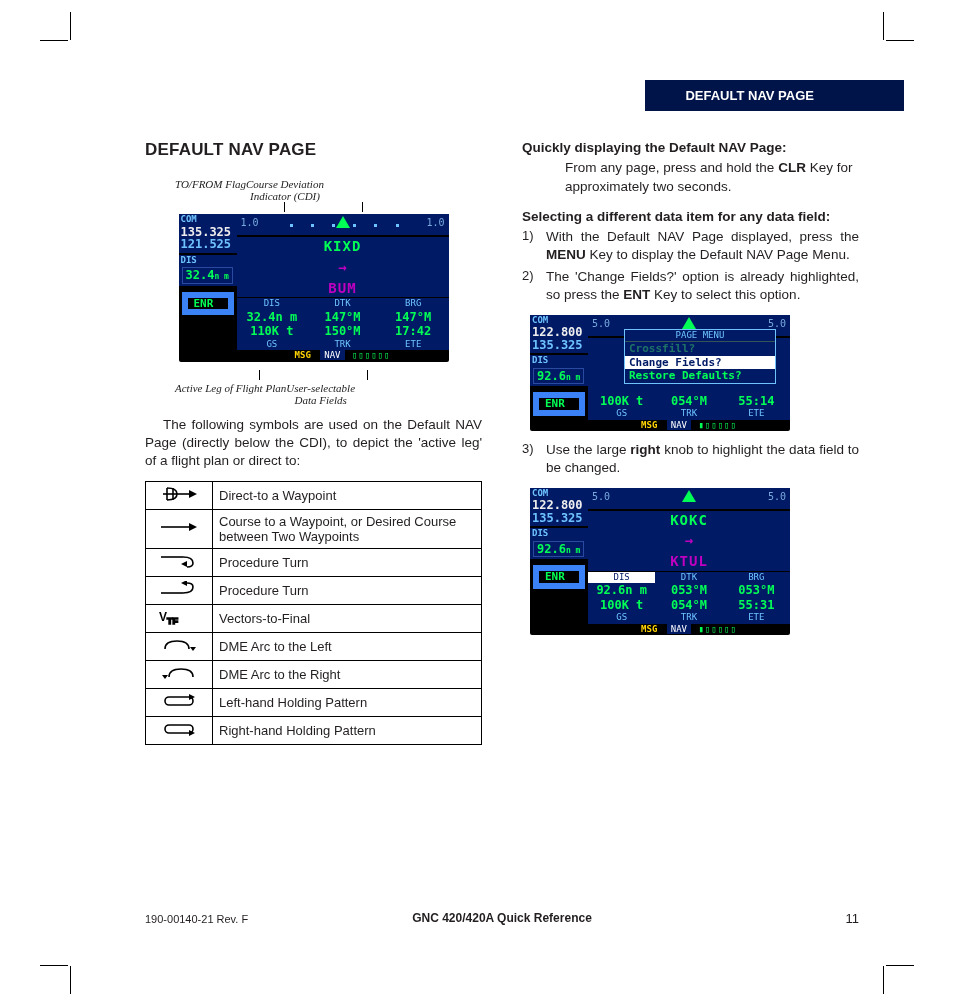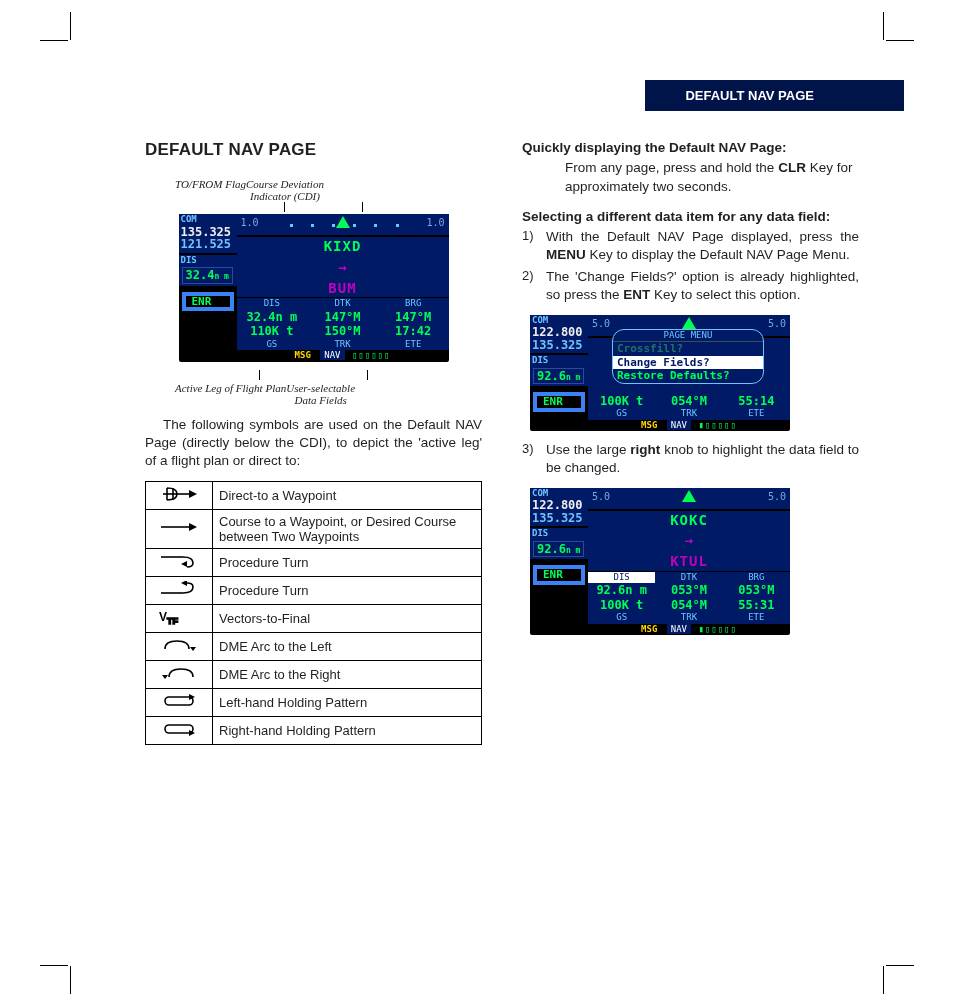--- a/index.html
+++ b/index.html
@@ -65,21 +65,21 @@
   .dev-left {
     width: 58px;
     display: flex;
     flex-direction: column;
   }
   .dev-left .pill-head { background:#001a66; color:#6ec3ff; font-weight:bold; font-size:9px; padding:1px 2px; }
   .dev-left .val1 { color:#eee; background:#001a66; padding:0 2px; font-size:12px; font-weight:bold;}
   .dev-left .val2 { color:#6ec3ff; background:#001a66; padding:0 2px 2px 2px; font-size:12px; font-weight:bold;}
   .dev-left .disbox { background:#001a66; margin-top:2px; }
   .dev-left .dis-val { color:#00ff55; font-weight:bold; padding:1px 3px; font-size:12px; display:inline-block; border:1px solid #2a4aa0; margin:1px 3px 2px 3px;}
-  .dev-left .enr { color:#00ff55; border:4px solid #3b82f6; margin:6px 3px 0 3px; padding:0 6px; font-size:11px; font-weight:bold; display:inline-block;}
+  .dev-left .enr { color:#00ff55; border:6px solid #3b82f6; margin:6px 3px 0 3px; padding:0 6px; font-size:11px; font-weight:bold; display:inline-block;}
   .dev-right { flex:1; display:flex; flex-direction:column; }
   .cdi-bar { height:21px; background:#001a66; margin:0 0 2px 0; position:relative; }
   .cdi-bar .tick { position:absolute; top:10px; width:3px; height:3px; background:#6ec3ff; }
   .cdi-bar .label { position:absolute; top:4px; color:#7ad; font-size:10px; }
   .cdi-bar .arrow-up { position:absolute; left:50%; top:2px; transform:translateX(-50%); width:0; height:0; border-left:7px solid transparent; border-right:7px solid transparent; border-bottom:12px solid #00ff55; }
   .leg-row { background:#001a66; padding:2px 4px; display:flex; align-items:center; gap:6px;flex-direction:column; }
   .leg-row .wpt { color:#00ff55; font-weight:bold; font-size:14px; letter-spacing:1px;}
   .leg-row .wpt2 { color:#c000c0; font-weight:bold; font-size:14px; letter-spacing:1px;}
   .leg-row .arrw { color:#c000c0; font-size:14px; font-weight:bold;}
   .data-heads { display:flex; }
@@ -350,21 +350,21 @@
           <div class="foot-row">
             <div>GS</div>
             <div>TRK</div>
             <div>ETE</div>
           </div>
           <div class="status-row">
             <span class="msg">MSG</span>
             <span class="nav">NAV</span>
             <span class="boxes">▮▯▯▯▯▯</span>
           </div>
-          <div class="menu-popup" style="left:24px;border-radius:12px;">
+          <div class="menu-popup" style="left:36px;">
             <div class="mtitle">PAGE MENU</div>
             <div class="mopt dim">Crossfill?</div>
             <div class="mopt sel">Change Fields?</div>
             <div class="mopt">Restore Defaults?</div>
           </div>
         </div>
       </div>
 
       <div class="step-block">
         <div class="step-num">3)</div>
@@ -419,14 +419,19 @@
             <span class="msg">MSG</span>
             <span class="nav">NAV</span>
             <span class="boxes">▮▯▯▯▯▯</span>
           </div>
         </div>
       </div>
 
     </div>
   </div>
 
+  <div class="footer">
+    <span>190-00140-21  Rev. F</span>
+    <span class="center">GNC 420/420A Quick Reference</span>
+    <span class="pageno">11</span>
+  </div>
 
 </div>
 
 </body></html>

